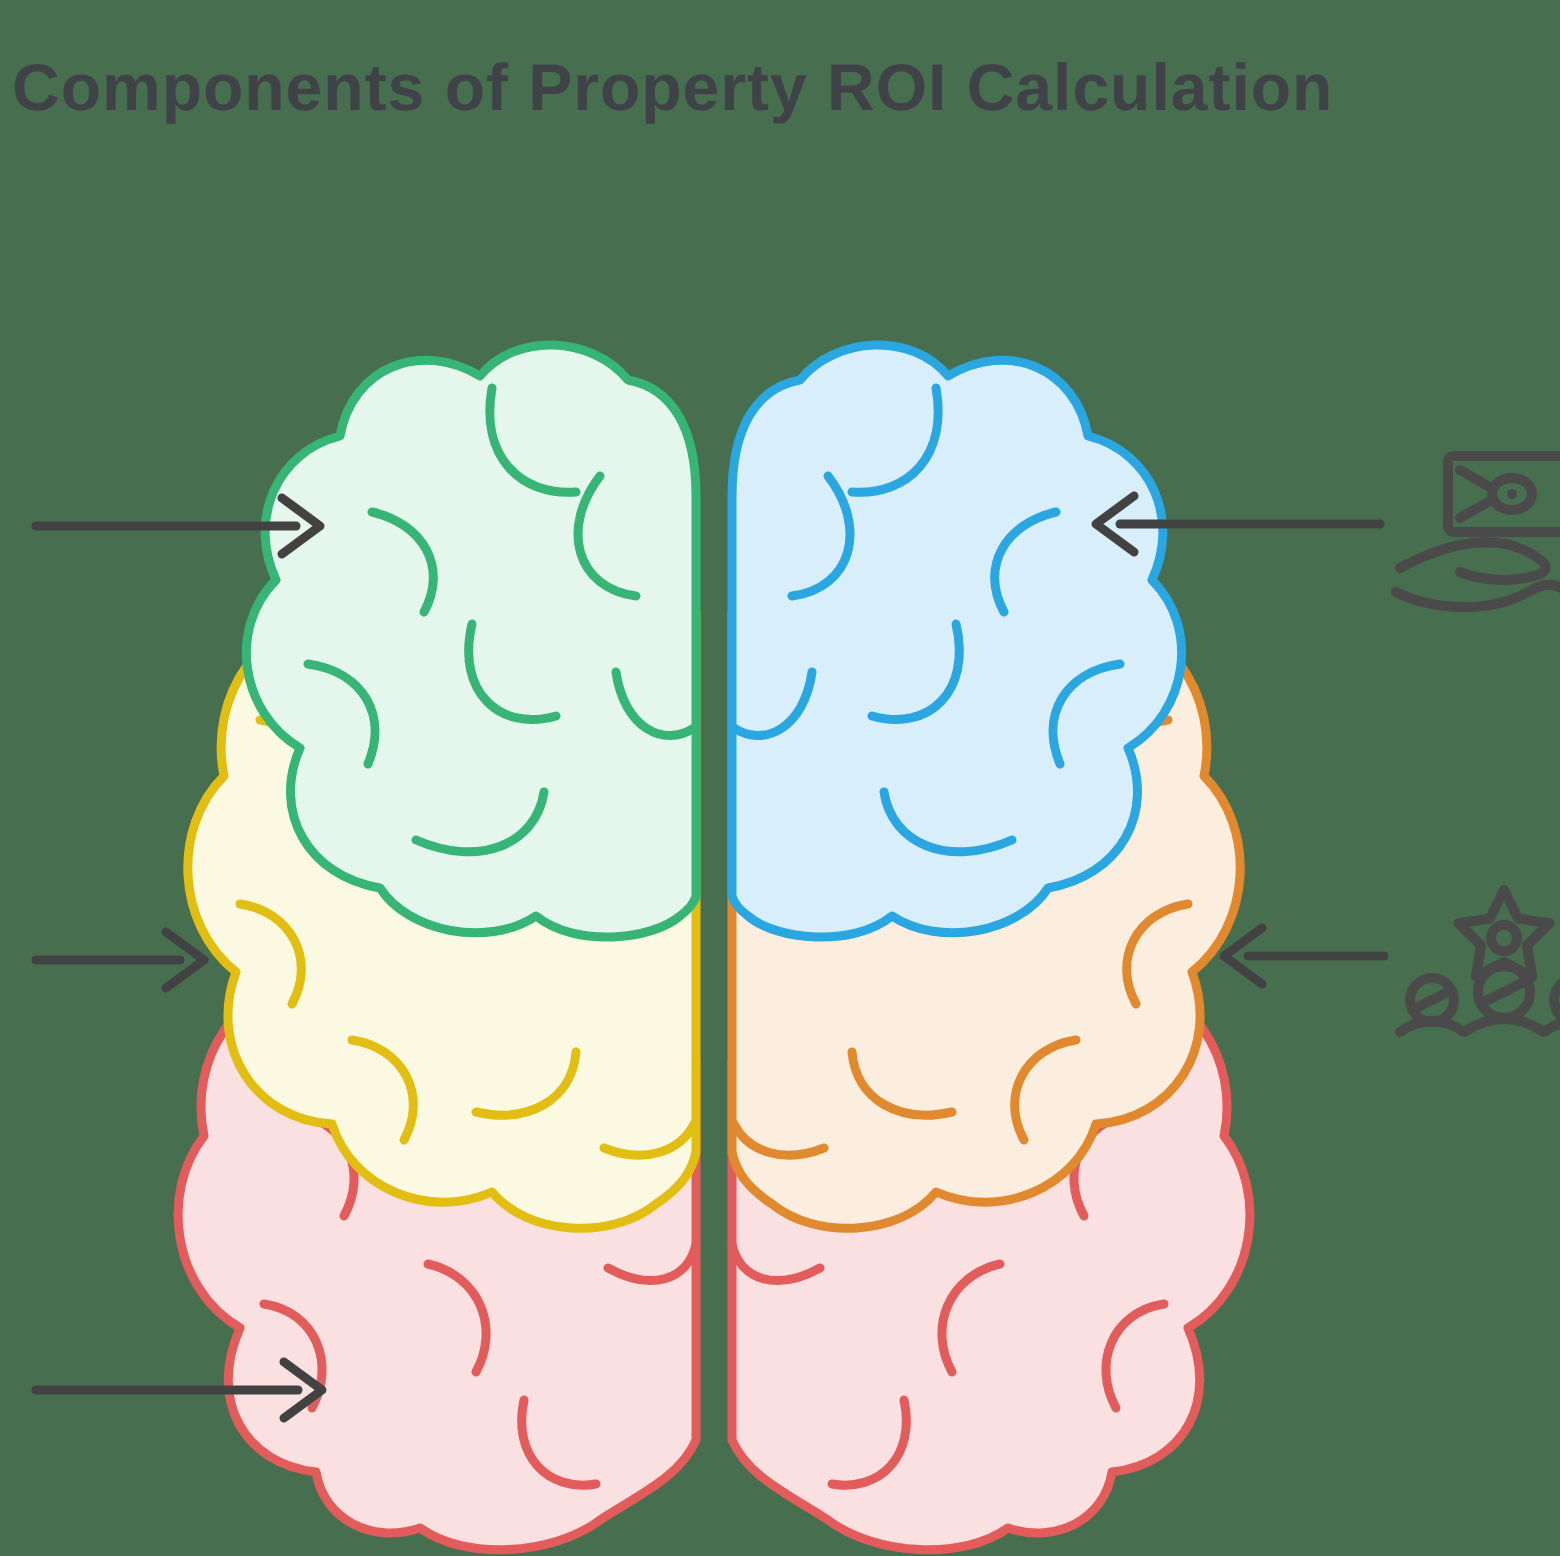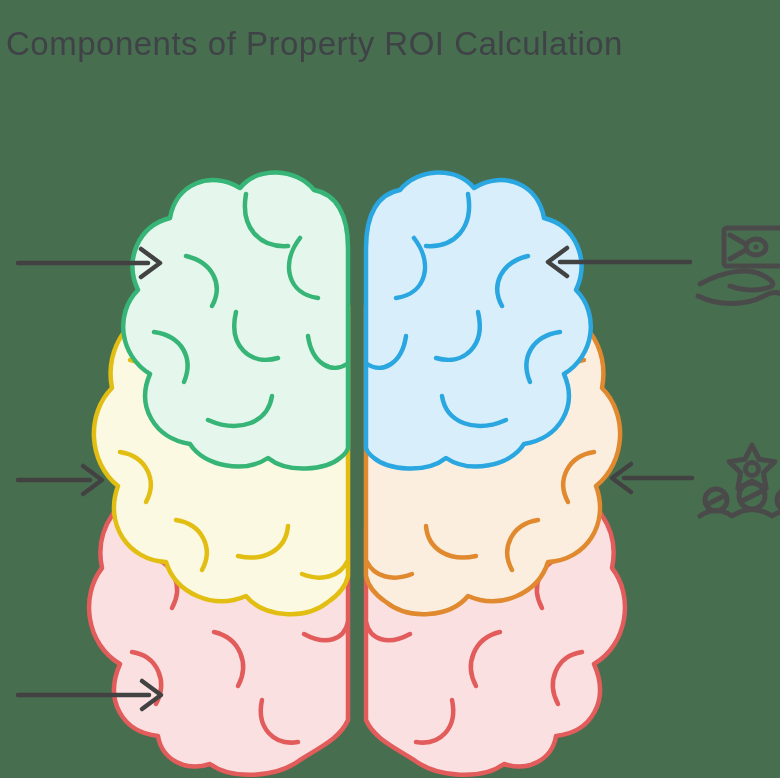--- a/index.html
+++ b/index.html
@@ -3,21 +3,21 @@
 <meta charset="utf-8">
 <style>
   html,body{margin:0;padding:0;}
   body{
     width:780px;height:778px;overflow:hidden;position:relative;
     background:var(--background,#486E50);
     font-family:"Liberation Sans", sans-serif;
   }
   .page-title{
     position:absolute;left:6px;top:27px;
-    font-size:33px;line-height:1;letter-spacing:.5px;font-weight:400;
+    font-size:33px;line-height:1;letter-spacing:.5px;font-weight:700;
     color:var(--title_text,#3F4347);
     white-space:nowrap;
   }
   svg{position:absolute;left:0;top:0;}
   .lobe{stroke-width:4.5;stroke-linejoin:round;stroke-linecap:round;}
   .gyri{fill:none;stroke-width:4.5;stroke-linecap:round;stroke-linejoin:round;}
   .green{fill:var(--green_fill);stroke:var(--green_stroke);}
   .green-s{stroke:var(--green_stroke);}
   .blue{fill:var(--blue_fill);stroke:var(--blue_stroke);}
   .blue-s{stroke:var(--blue_stroke);}

